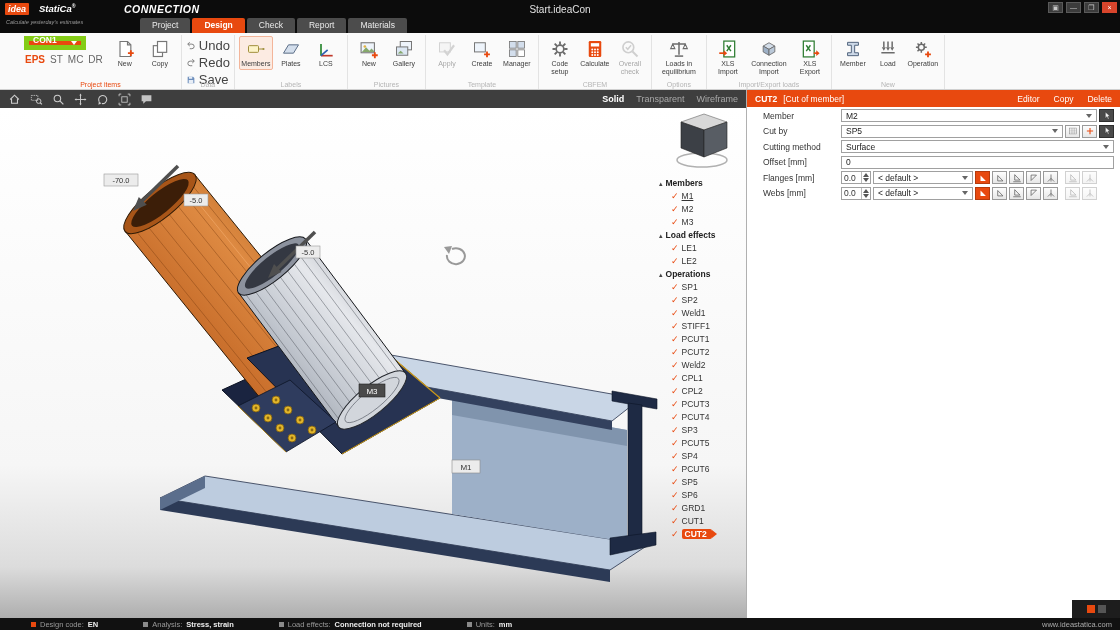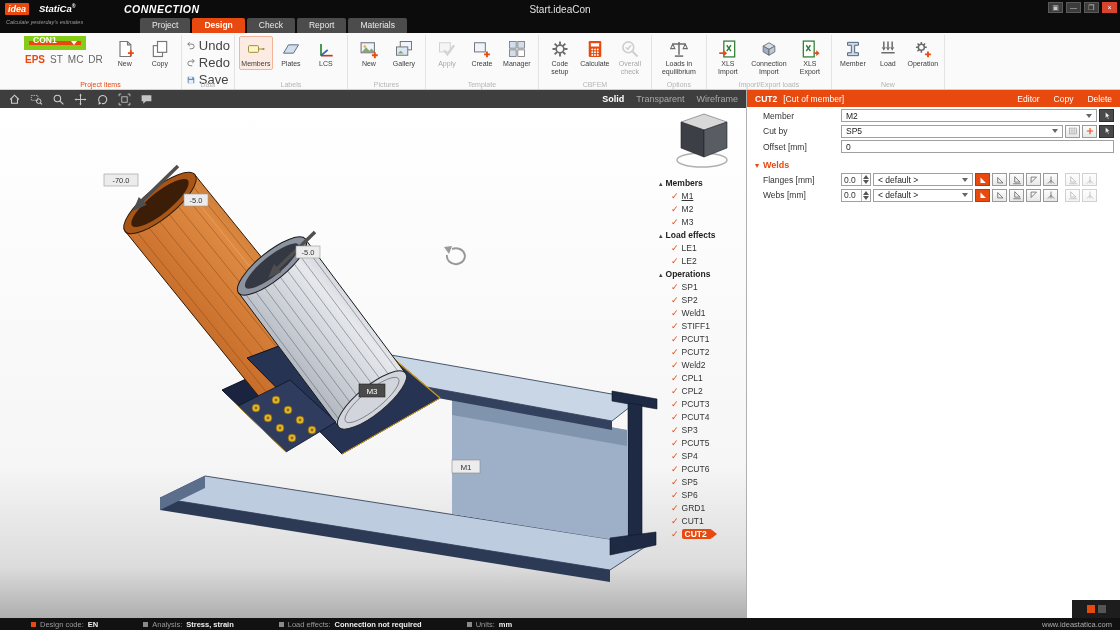--- a/index.html
+++ b/index.html
@@ -825,32 +825,37 @@
         <div class="sqbtn dark">
           <span class="pico" data-icon="cursor-light-icon">
               <svg viewBox="0 0 24 24" width="100%" height="100%">
                 <path d="M8 2.5v15l4-4 2.5 6 2.5-1-2.5-6h5z" fill="#f2f2f2" stroke="#222" stroke-width="1"></path>
               </svg>
             </span>
         </div>
       </div>
     </div>
 
+    <div class="prow">
+      <span class="plabel">Cutting method</span>
+      <div class="pctrl">
+        <div class="combo">
+          <span>Surface</span>
+            <span class="arr"></span>
+        </div>
+      </div>
+    </div>
 
     <div class="prow">
       <span class="plabel">Offset [mm]</span>
       <div class="pctrl">
         <div class="tinput">0</div>
       </div>
     </div>
 
-    <div class="psec">
-      <span class="psec-tri"></span>
-      <span>Welds</span>
-    </div>
 
     <div class="prow">
       <span class="plabel">Flanges [mm]</span>
       <div class="pctrl">
         <div class="spin">
           <span class="spin-v">0.0</span>
           <span class="spin-btns">
               <span class="su"></span>
               <span class="sd"></span>
             </span>

